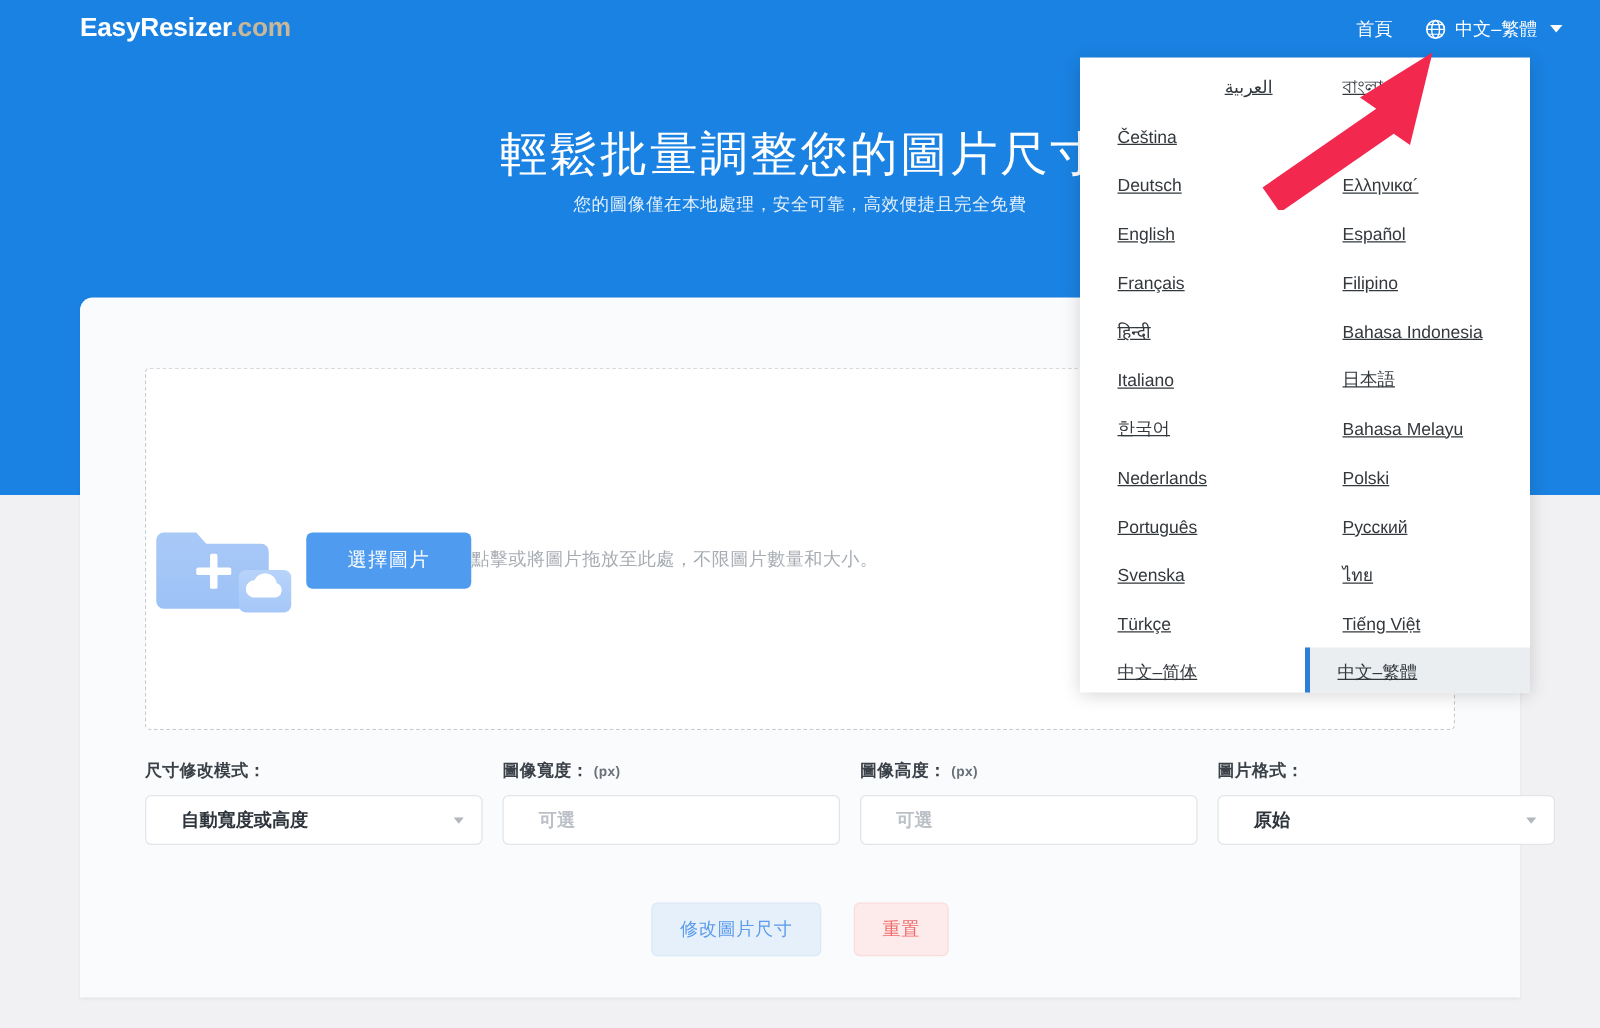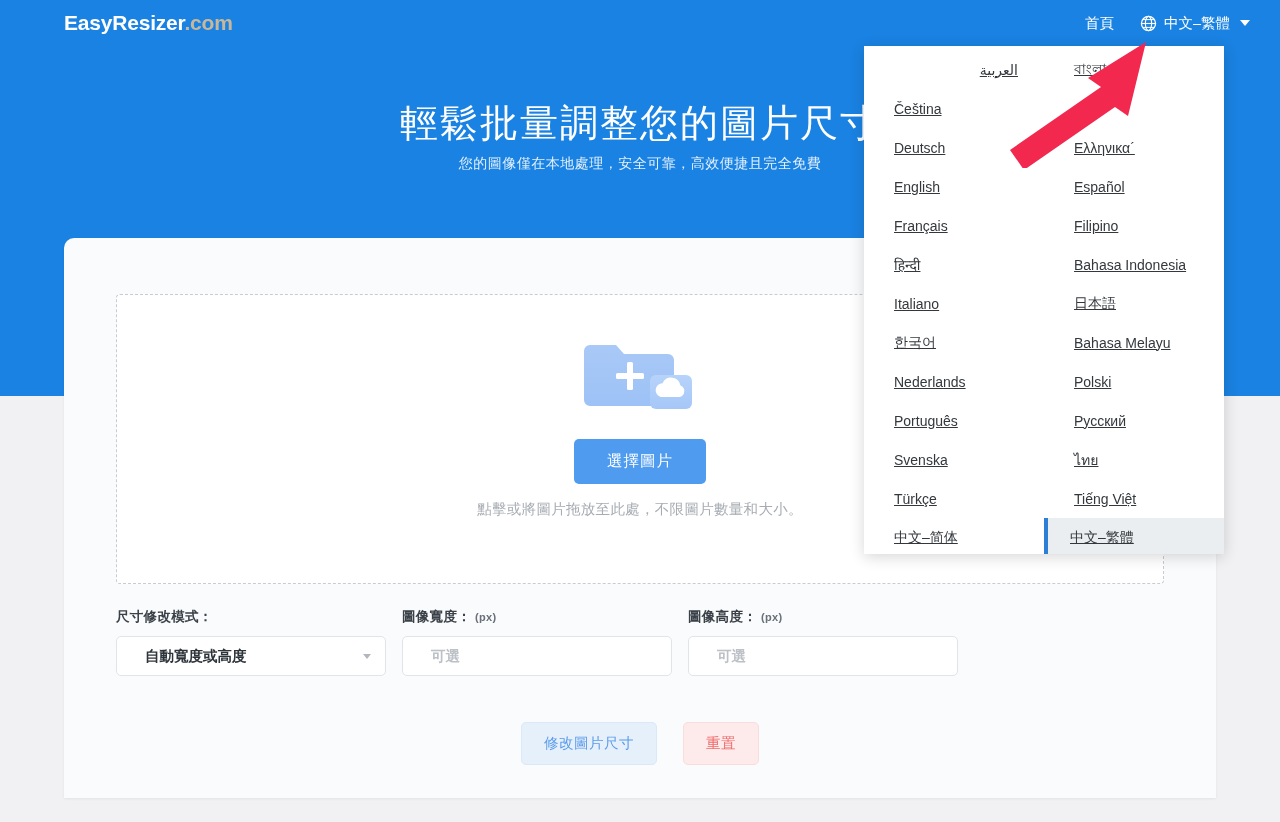--- a/index.html
+++ b/index.html
@@ -63,21 +63,21 @@
     position:absolute; left:64px; top:238px; width:1152px; height:560px;
     background:#f9fbfc;
     border-radius:10px 10px 0 0;
     box-shadow:0 1px 3px rgba(0,0,0,0.06);
   }
   .dropzone {
     position:absolute; left:52px; top:56px; width:1048px; height:290px;
     border:1.5px dashed #c8ccd2;
     border-radius:4px;
     background:#ffffff;
-    display:flex; flex-direction:column; align-items:center;
+    display:flex; flex-direction:row; align-items:center;
   }
   .upload-icon { margin-top:42px; width:128px; height:84px; }
   .pick-btn {
     margin-top:18px;
     background:#4e9bf0; color:#ffffff;
     border:none; border-radius:5px;
     padding:12px 33px; font-size:15.5px; letter-spacing:1px;
     font-family:inherit; cursor:pointer;
   }
   .drop-hint {
@@ -230,20 +230,27 @@
       <div class="opt">
         <span class="opt-label"><span>圖像寬度：</span> <span class="unit">(px)</span></span>
         <div class="ctl ph">可選</div>
       </div>
 
       <div class="opt">
         <span class="opt-label"><span>圖像高度：</span> <span class="unit">(px)</span></span>
         <div class="ctl ph">可選</div>
       </div>
 
+      <div class="opt">
+        <span class="opt-label"><span>圖片格式：</span></span>
+        <div class="ctl">
+          <span>原始</span>
+          <span class="arrow"></span>
+        </div>
+      </div>
 
     </div>
 
     <div class="actions">
       <button class="btn-resize">修改圖片尺寸</button>
       <button class="btn-reset">重置</button>
     </div>
 
   </div>
 

